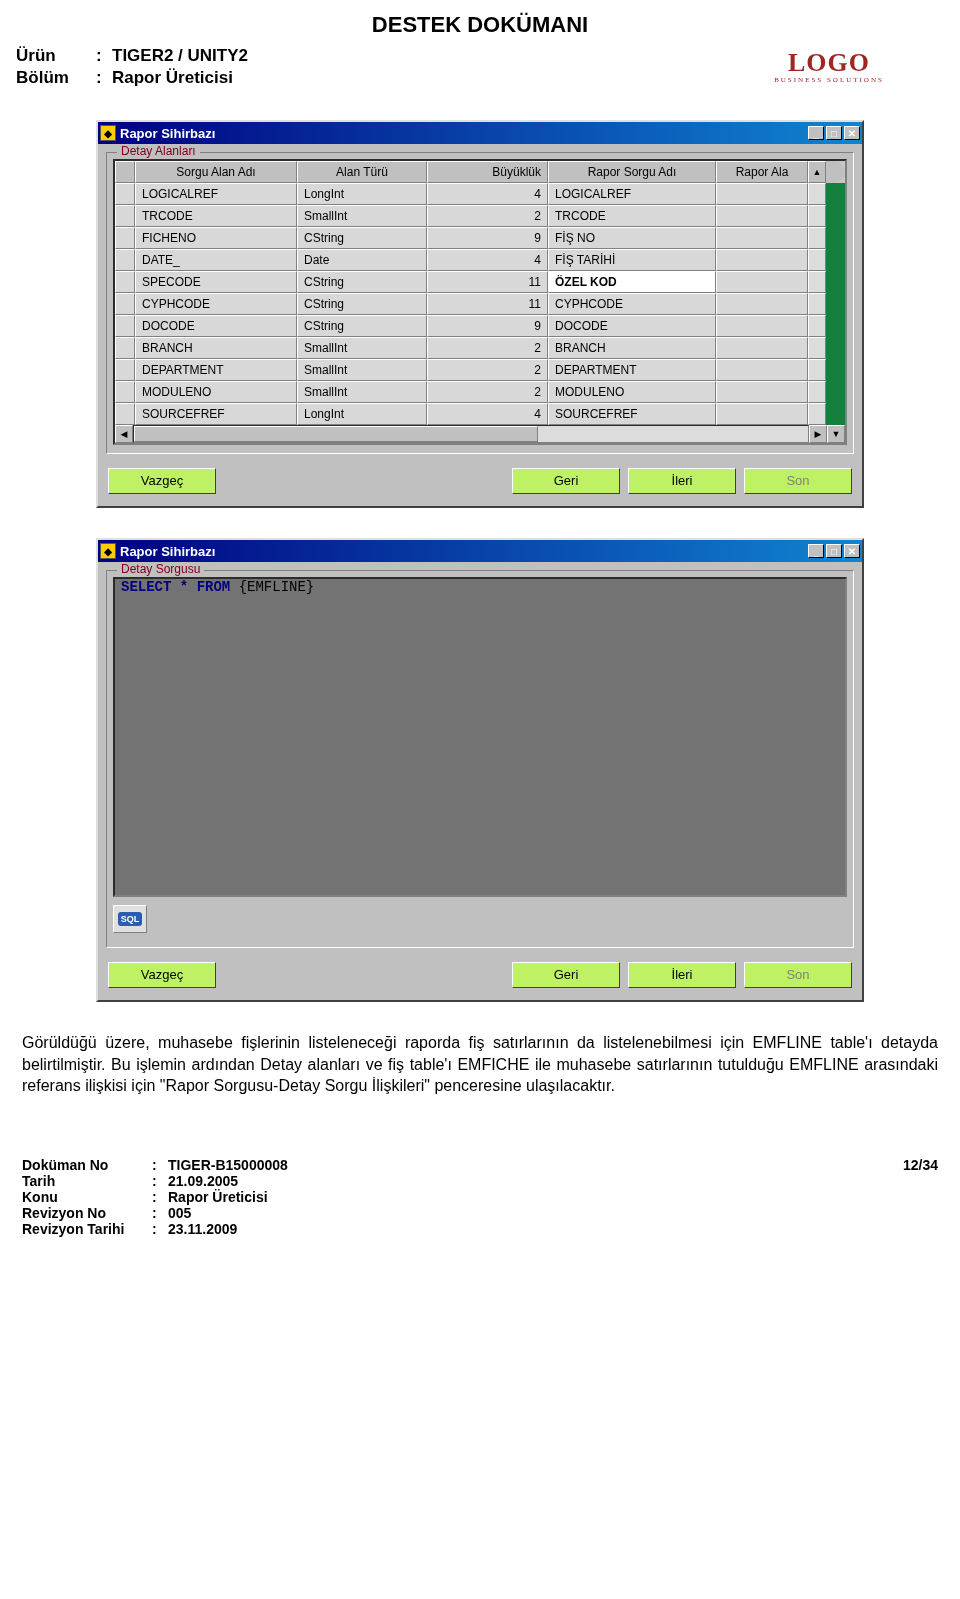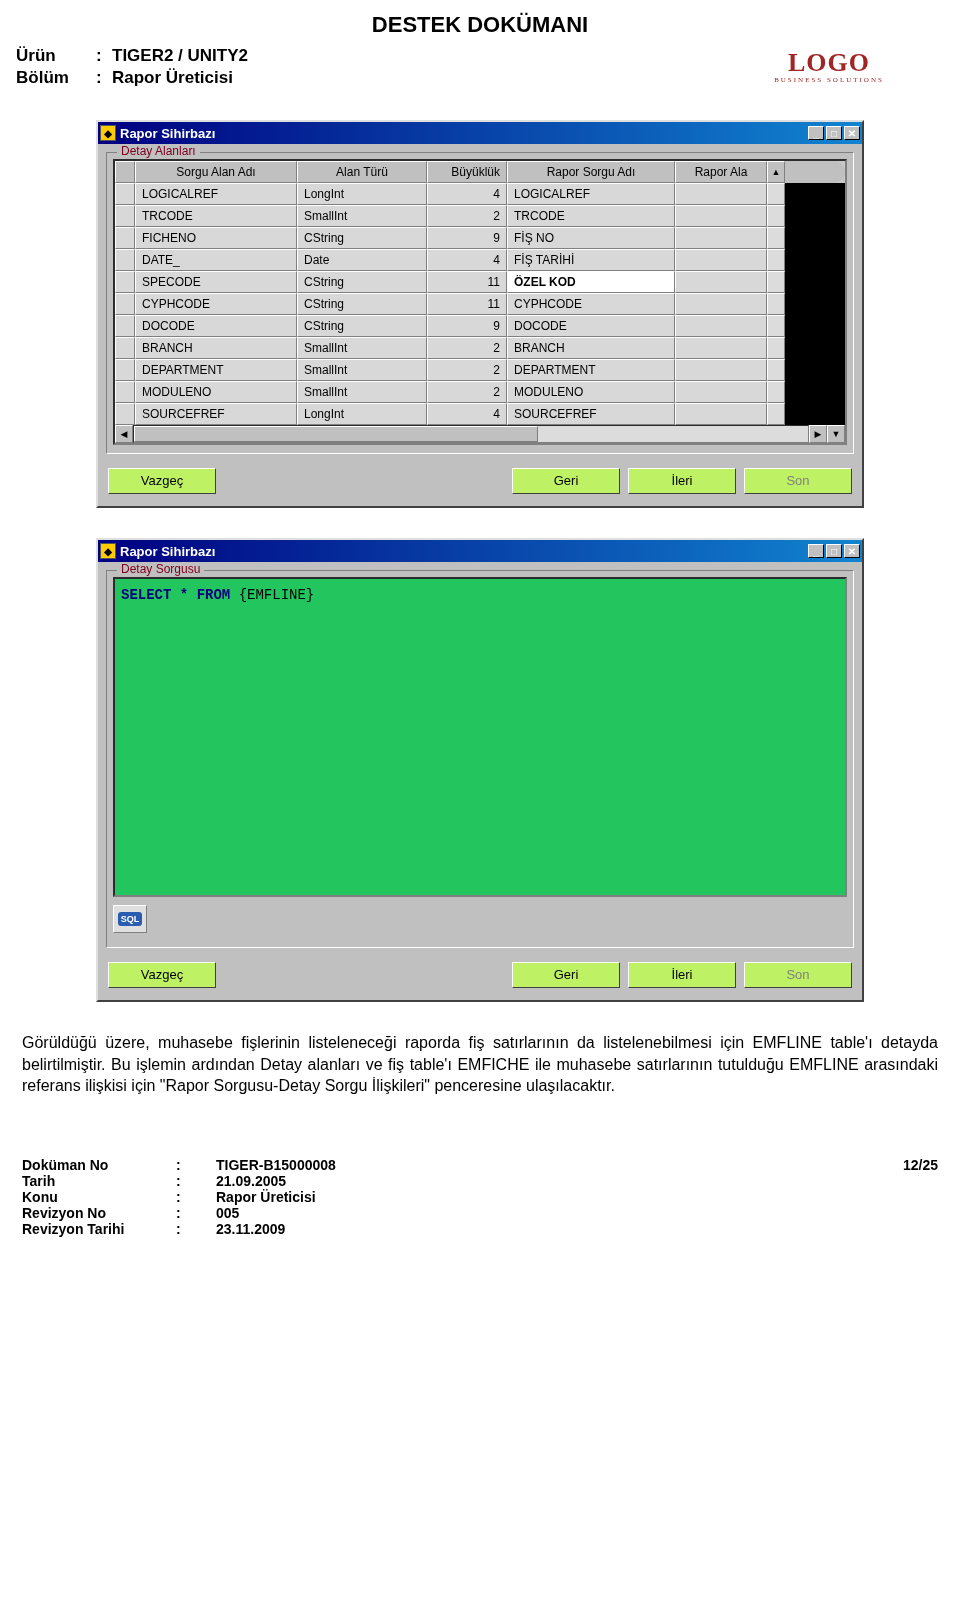--- a/index.html
+++ b/index.html
@@ -127,26 +127,26 @@
   .gh-cell, .gd-cell {
     border: 1px solid #808080;
     border-top-color: #fff;
     border-left-color: #fff;
     font-size: 12px;
     padding: 3px 6px;
     overflow: hidden;
     white-space: nowrap;
   }
   .gh-cell { text-align: center; font-weight: normal; background: #c0c0c0; }
-  .gd-row { display: flex; background: #000000; }
+  .gd-row { display: flex; background: #15803d; }
   .gd-cell { background: #d8d8d8; }
   .c1 { width: 20px; padding:0; }
   .c2 { width: 162px; }
   .c3 { width: 130px; }
-  .c4 { width: 80px; text-align: right; }
+  .c4 { width: 121px; text-align: right; }
   .c5 { width: 168px; }
   .c6 { width: 92px; }
   .scroll-up, .scroll-down {
     width: 18px;
     background: #c0c0c0;
     border: 1px solid #808080;
     border-top-color: #fff;
     border-left-color: #fff;
     display: flex; align-items: center; justify-content: center;
     font-size: 9px;
@@ -184,23 +184,23 @@
     font-size: 13px;
     text-align: center;
     line-height: 24px;
   }
   .wbtn.left { margin-right: auto; }
   .wbtn.disabled { color: #808080; }
 
   
   .sql-area {
     border: 2px inset #808080;
-    background: #22c55e;
+    background: #737373;
     height: 320px;
-    padding: 8px 6px;
+    padding: 0 6px;
     font-family: "Courier New", monospace;
     font-size: 14px;
     position: relative;
   }
   .sql-area .kw { color: #000080; font-weight: bold; }
   .sql-btn {
     width: 34px;
     height: 28px;
     background: #e0e0e0;
     border: 1px solid #808080;
@@ -226,21 +226,21 @@
     line-height: 1.35;
     text-align: justify;
     margin: 30px 6px 60px 6px;
   }
 
   .footer {
     font-size: 14px;
     padding: 0 6px;
     position: relative;
   }
-  .footer .frow { display: flex; gap: 24px; }
+  .footer .frow { display: flex; }
   .footer .flbl { width: 130px; font-weight: bold; }
   .footer .fsep { width: 16px; font-weight: bold; }
   .footer .fval { font-weight: bold; }
   .pagenum { position: absolute; right: 6px; top: 0; font-weight: bold; }
 </style>
 </head>
 <body>
 
 <div class="page">
   <div class="doc-title">DESTEK DOKÜMANI</div>
@@ -440,21 +440,21 @@
         <div class="wbtn">Geri</div>
         <div class="wbtn">İleri</div>
         <div class="wbtn disabled">Son</div>
       </div>
     </div>
   </div>
 
   <div class="body-text">Görüldüğü üzere, muhasebe fişlerinin listeleneceği raporda fiş satırlarının da listelenebilmesi için EMFLINE table'ı detayda belirtilmiştir. Bu işlemin ardından Detay alanları ve fiş table'ı EMFICHE ile muhasebe satırlarının tutulduğu EMFLINE arasındaki referans ilişkisi için "Rapor Sorgusu-Detay Sorgu İlişkileri" penceresine ulaşılacaktır.</div>
 
   <div class="footer">
-    <div class="pagenum">12/25</div>
+    <div class="pagenum">12/34</div>
     <div class="frow">
         <span class="flbl">Doküman No</span>
         <span class="fsep">:</span>
         <span class="fval">TIGER-B15000008</span>
       </div>
     <div class="frow">
         <span class="flbl">Tarih</span>
         <span class="fsep">:</span>
         <span class="fval">21.09.2005</span>
       </div>

